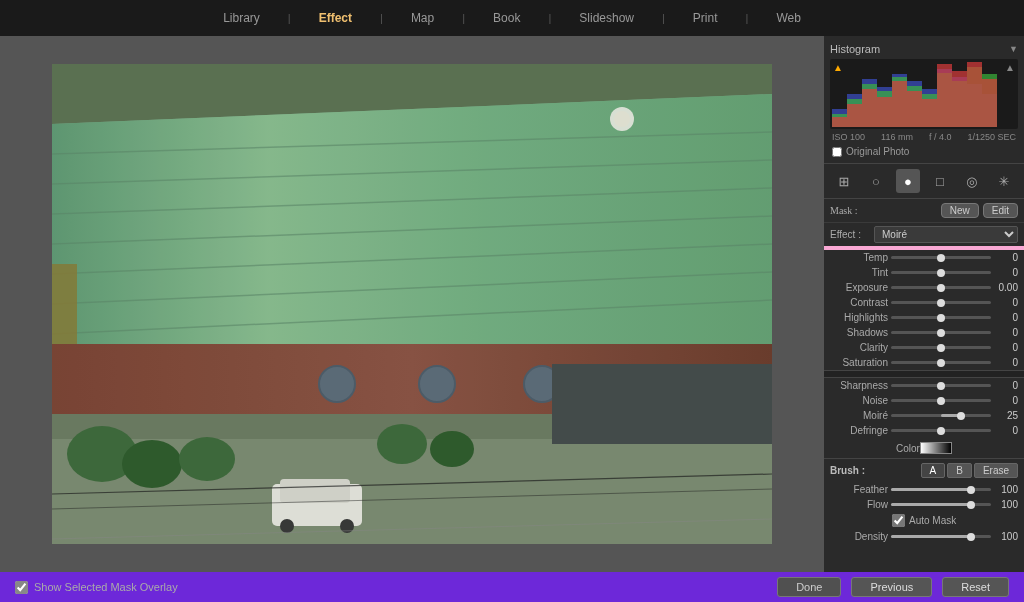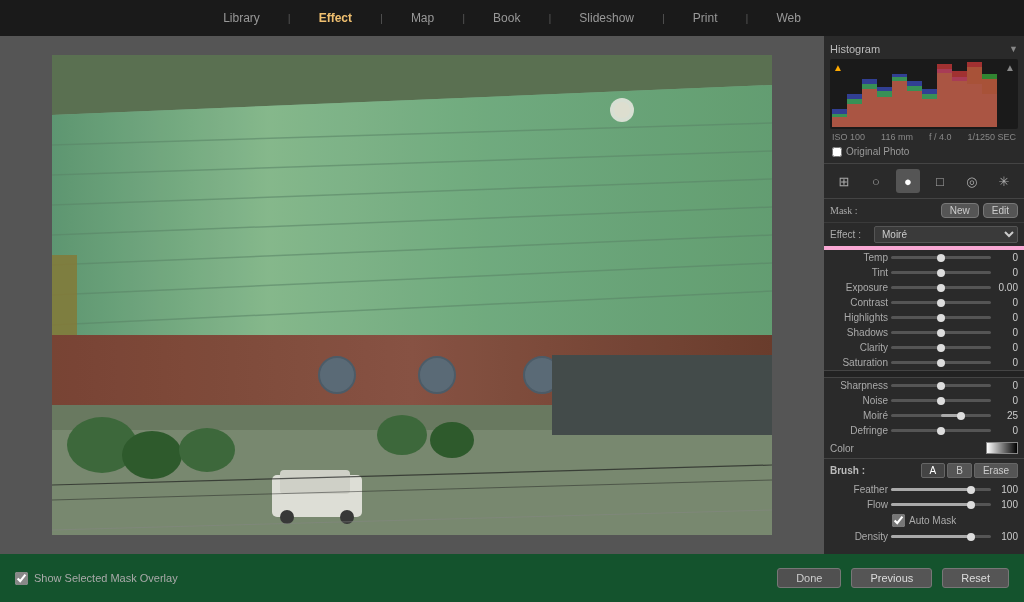--- a/index.html
+++ b/index.html
@@ -81,22 +81,22 @@
       font-size: 14px;
     }
     .photo-label .timestamp {
       font-size: 11px;
       font-weight: normal;
       margin-top: 2px;
     }
 
     
     .bottom-bar {
-      height: 48px;
-      background: #14532d;
+      height: 30px;
+      background: #6d28d9;
       display: flex;
       align-items: center;
       justify-content: space-between;
       padding: 0 15px;
       flex-shrink: 0;
     }
     .show-mask-overlay {
       display: flex;
       align-items: center;
       gap: 6px;
@@ -330,21 +330,21 @@
       background: #222;
       border-top: 1px solid #444;
       border-bottom: 1px solid #444;
     }
 
     
     .color-row {
       display: flex;
       align-items: center;
       padding: 4px 6px;
-      justify-content: space-between;
+      justify-content: center;
     }
     .color-label { color: #aaa; font-size: 10px; }
     .color-swatch {
       display: flex;
       gap: 3px;
     }
     .swatch-box {
       width: 24px;
       height: 12px;
       border: 1px solid #888;

